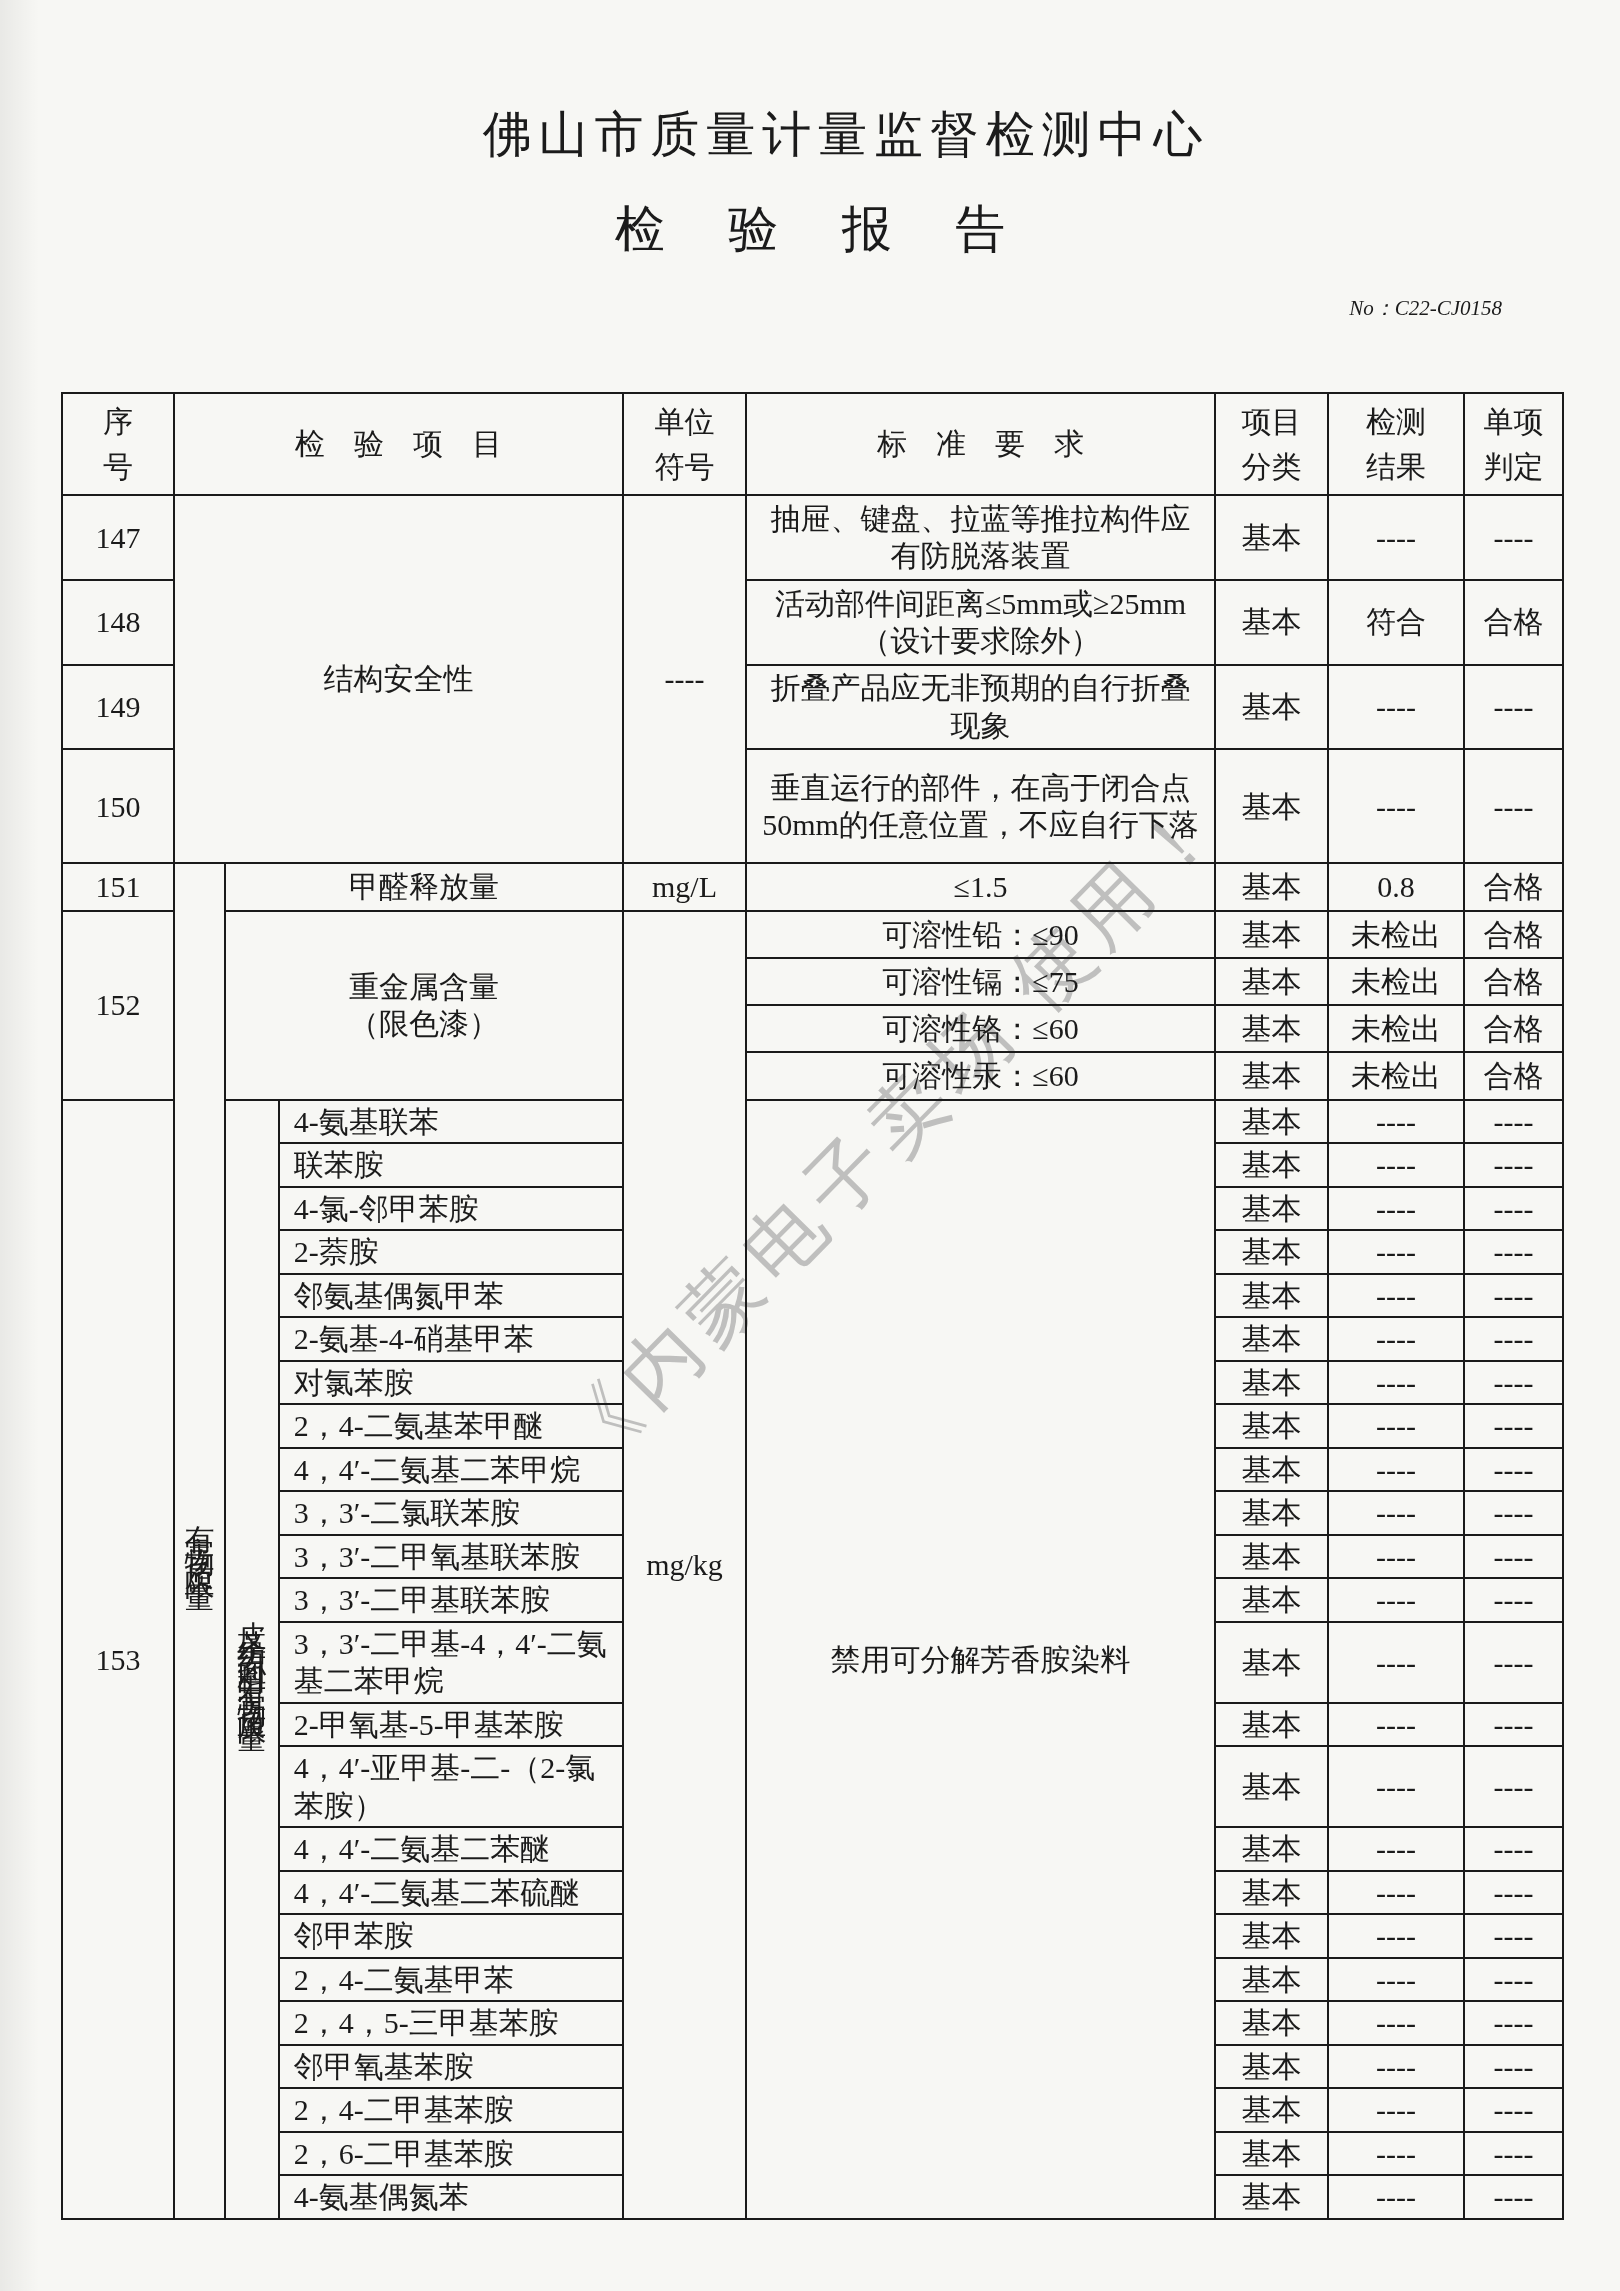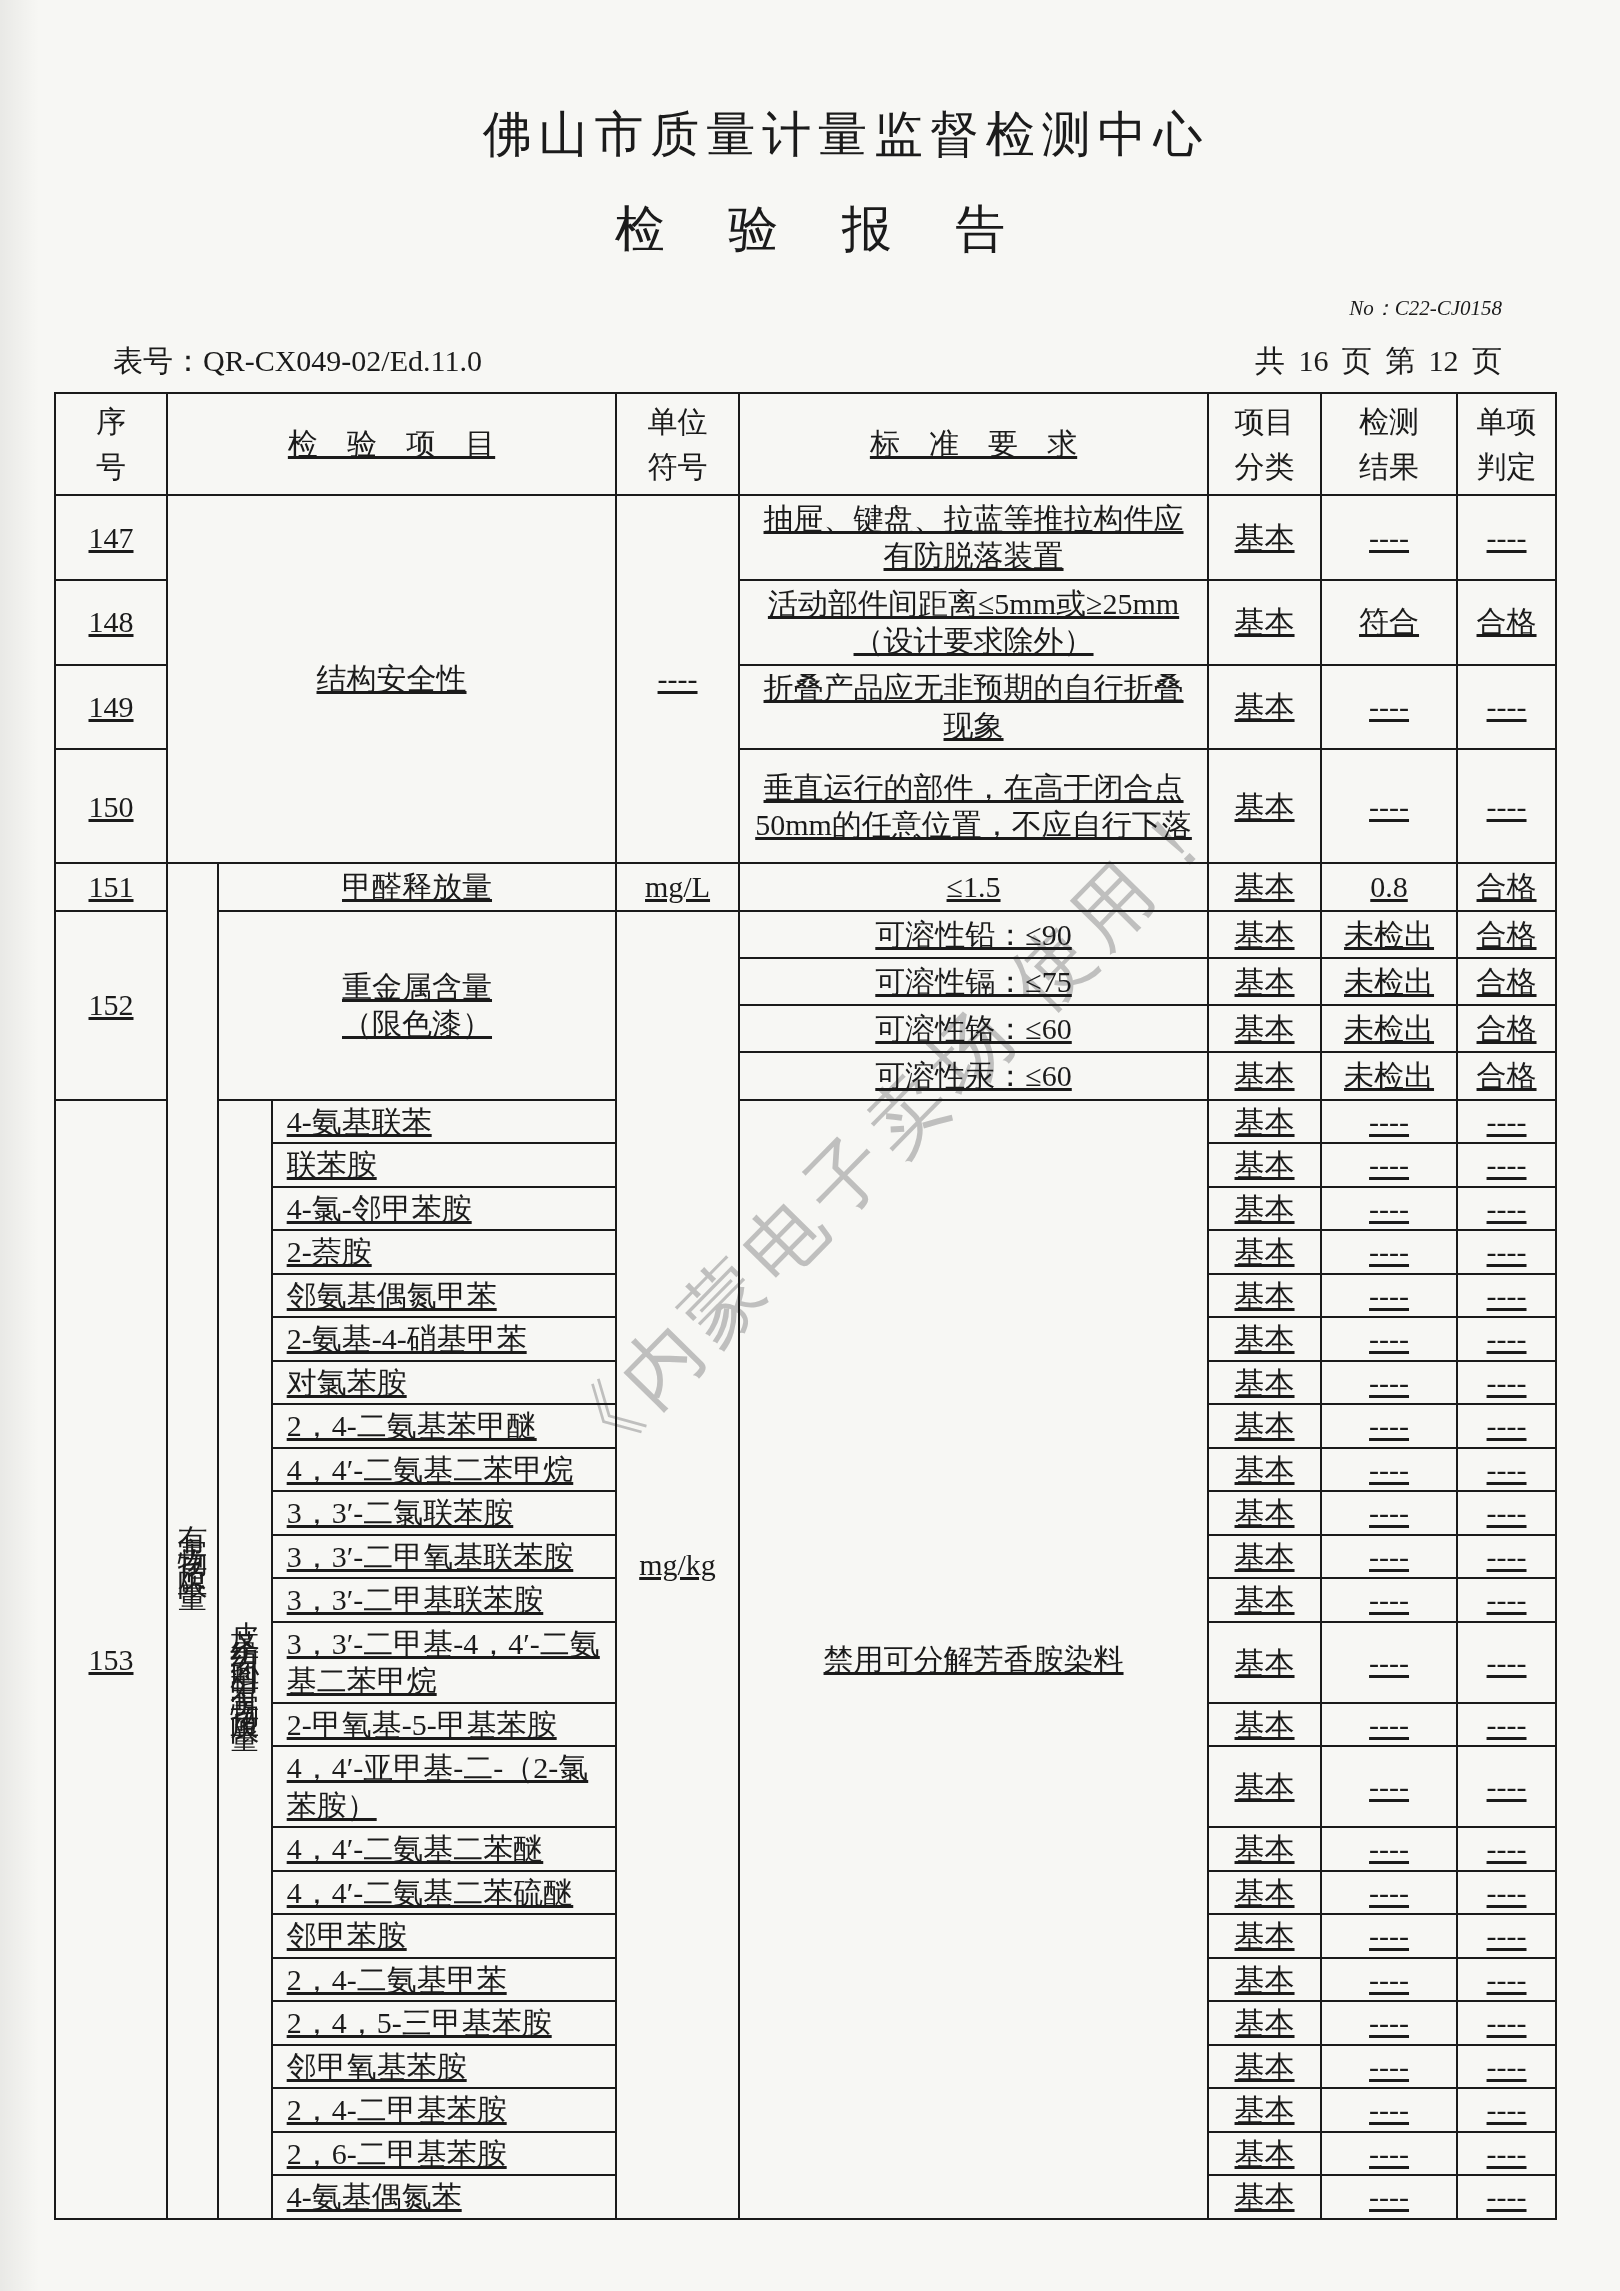--- a/index.html
+++ b/index.html
@@ -37,25 +37,24 @@
   .form-no{float:left;}
   .page-count{float:right;word-spacing:5.9px;}
   .watermark{
     position:absolute;left:412px;top:1019px;width:1078px;
     font-size:78px;letter-spacing:9.8px;white-space:nowrap;
     color:rgba(145,145,145,0.55);
     transform:rotate(-45.5deg);transform-origin:center center;
     pointer-events:none;
   }
   table.report{
-    position:absolute;left:54px;top:392px;
+    position:absolute;left:61px;top:392px;
     width:1292px;
     border-collapse:collapse;table-layout:fixed;
     border:2.9px solid #1a1a1a;
-    text-decoration:underline;
   }
   table.report th,table.report td{
     border:2px solid #1a1a1a;
     font-weight:normal;
     font-size:30px;
     text-align:center;vertical-align:middle;
     padding:2px 5.9px;
     line-height:1.25;
     overflow:hidden;
   }
@@ -72,24 +71,20 @@
   .vert.small{letter-spacing:8.8px;font-size:29px;}
 </style>
 </head>
 <body>
 
 <div class="page">
 
   <div class="org-name">佛山市质量计量监督检测中心</div>
   <div class="report-title">检 验 报 告</div>
   <div class="report-no">No：C22-CJ0158</div>
-  <div class="meta-line">
-    <span class="form-no">表号：QR-CX049-02/Ed.11.0</span>
-    <span class="page-count">共 16 页  第 12 页</span>
-  </div>
 
   <div class="watermark">《内蒙电子卖场 使用！</div>
 
   <table class="report">
     <colgroup>
       <col style="width:112px">
         <col style="width:51px">
         <col style="width:54px">
         <col style="width:344px">
       <col style="width:123px">

